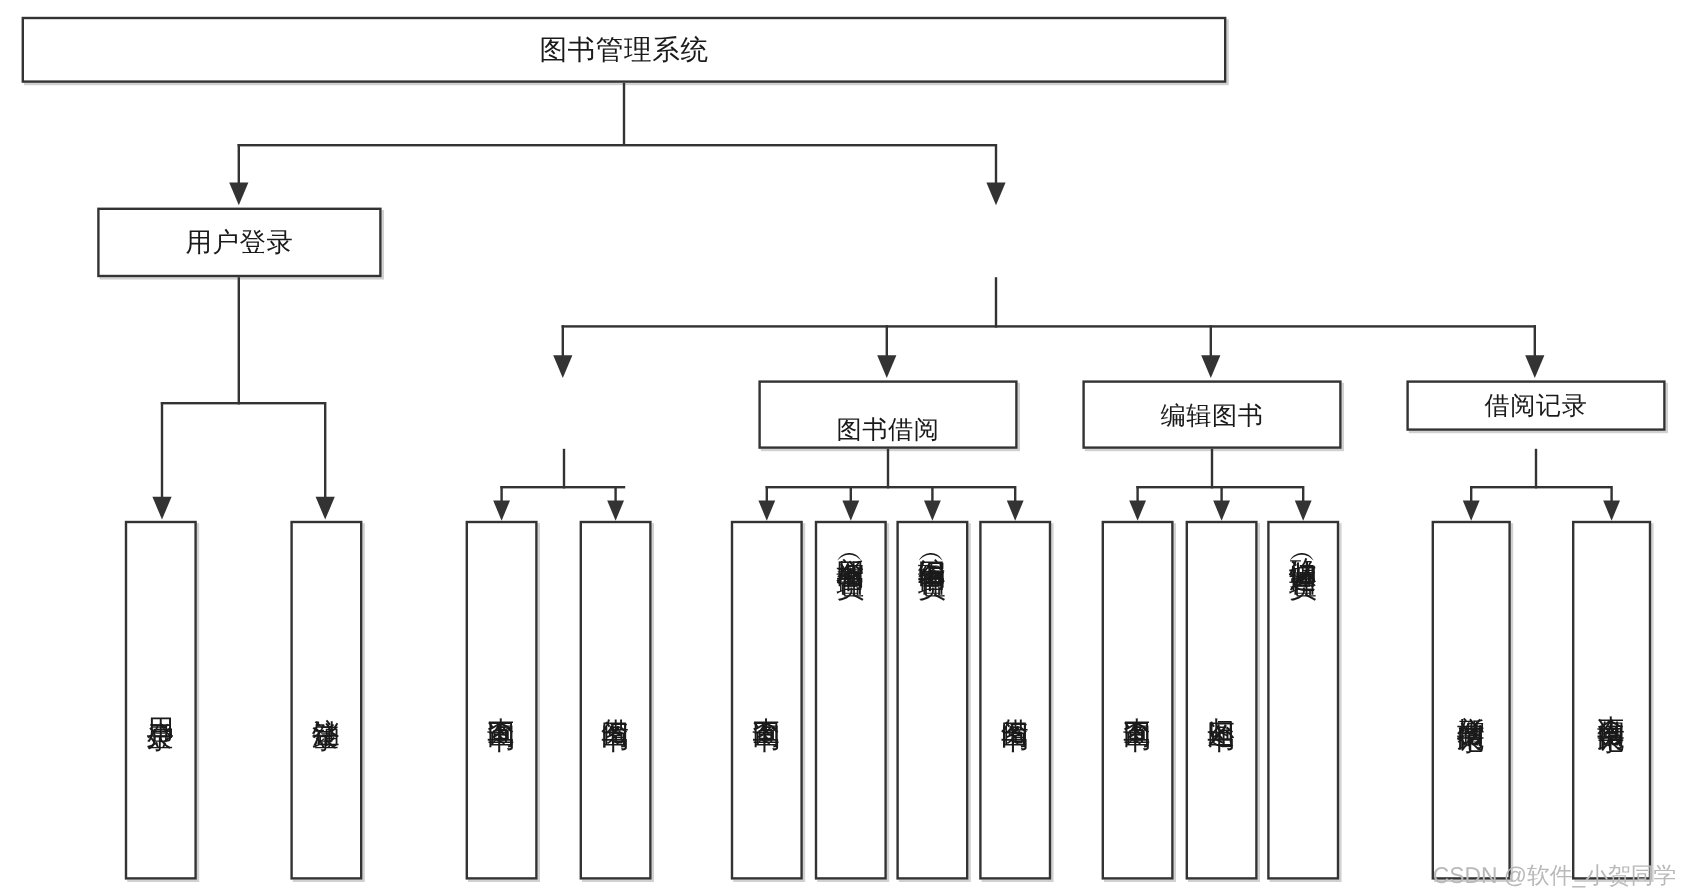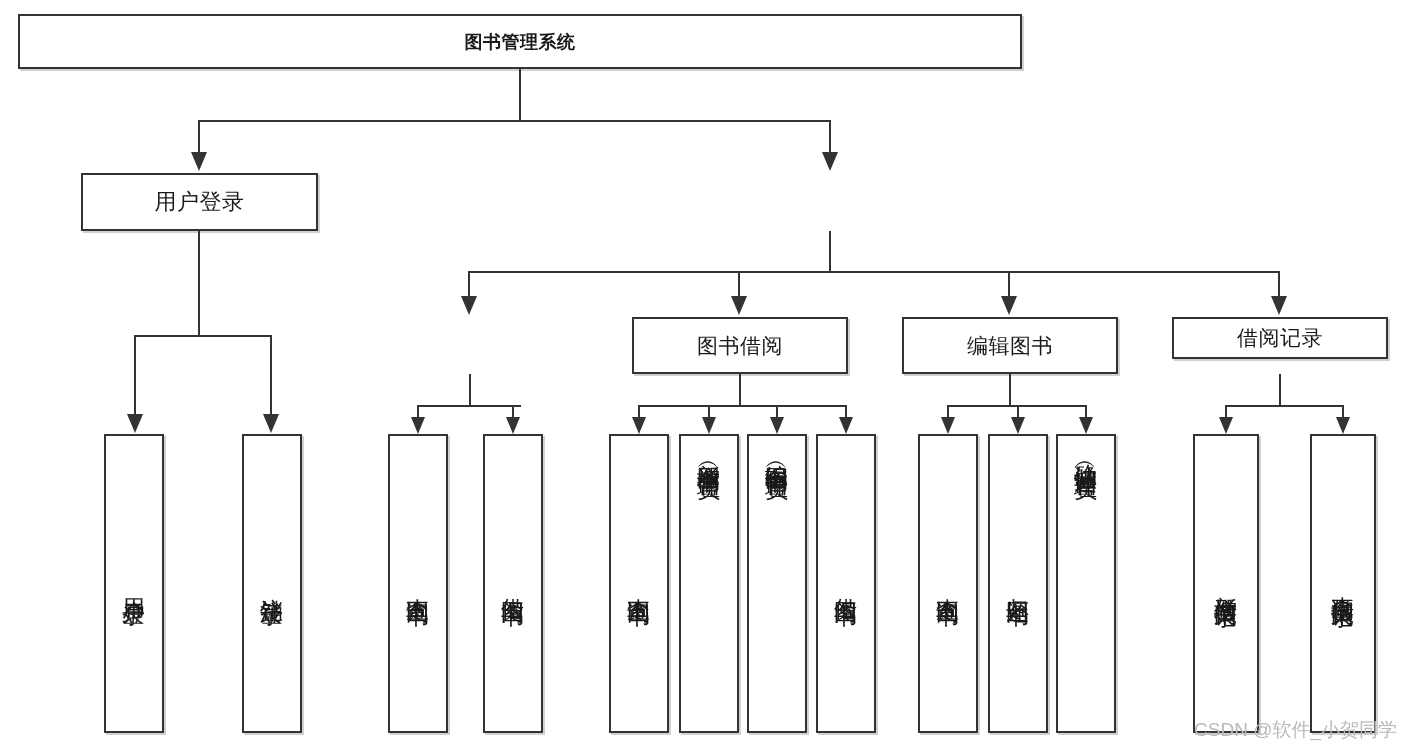--- a/index.html
+++ b/index.html
@@ -26,21 +26,21 @@
     box-shadow: 2px 2px 0 rgba(0,0,0,0.18);
     display: flex;
     align-items: center;
     justify-content: center;
   }
   .node .label {
     color: #1a1a1a;
     letter-spacing: 0.5px;
     white-space: nowrap;
   }
-  .node.root .label   { font-size: 18px; font-weight: bold; }
+  .node.root .label   { font-size: 23px; }
   .node.level2 .label { font-size: 22px; }
   .node.level3 .label { font-size: 21px; }
 
   
   .node.leaf {
     align-items: flex-start;
     justify-content: center;
     padding-top: 10px;
   }
   .node.leaf .label {
@@ -126,21 +126,21 @@
   <div class="hline" style="left:468px; top:271px; width:812px; height:2px;"></div>
   <div class="vline" style="left:468px; top:271px; height:28px;"></div>
   <div class="arrow" style="left:461px; top:296px;"></div>
   <div class="vline" style="left:738px; top:271px; height:28px;"></div>
   <div class="arrow" style="left:731px; top:296px;"></div>
   <div class="vline" style="left:1008px; top:271px; height:28px;"></div>
   <div class="arrow" style="left:1001px; top:296px;"></div>
   <div class="vline" style="left:1278px; top:271px; height:28px;"></div>
   <div class="arrow" style="left:1271px; top:296px;"></div>
 
-  <div class="node level3" style="left:632px; top:317px; width:216px; height:57px;">
+  <div class="node level3" style="left:632px; top:317px; width:216px; height:57px;align-items:flex-end;">
     <span class="label">图书借阅</span>
   </div>
   <div class="node level3" style="left:902px; top:317px; width:216px; height:57px;">
     <span class="label">编辑图书</span>
   </div>
   <div class="node level3" style="left:1172px; top:317px; width:216px; height:42px;">
     <span class="label">借阅记录</span>
   </div>
 
   <div class="vline" style="left:469px; top:374px; height:33px;"></div>

